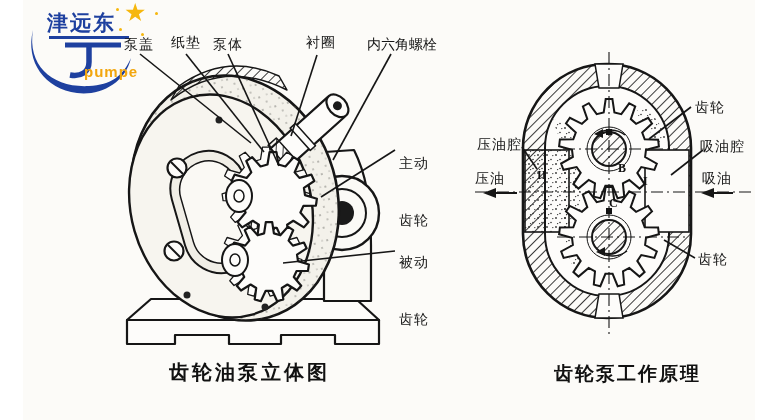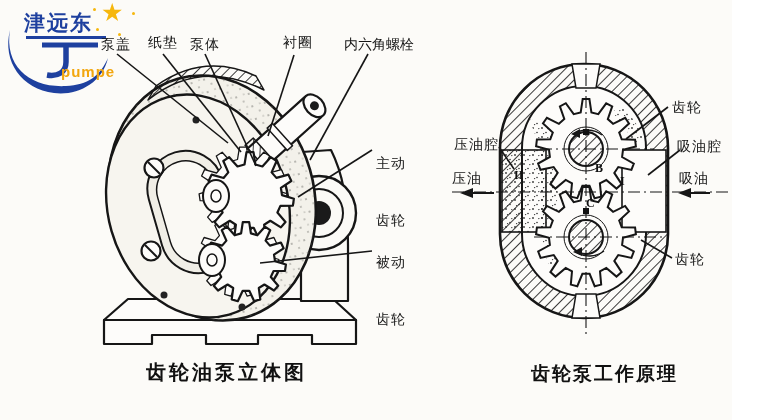--- a/index.html
+++ b/index.html
@@ -1,17 +1,17 @@
 <!DOCTYPE html>
 <html><head>
 <meta charset="utf-8">
 <style>
   html,body{margin:0;padding:0;}
   .stage{position:relative;width:732px;height:420px;background:#fcfbf8;overflow:hidden;
-         font-family:"Liberation Sans",sans-serif;}
+         font-family:"Liberation Sans",sans-serif;margin-left:23px;}
   svg{position:absolute;left:0;top:0;}
   .lbl{position:absolute;font-weight:normal;font-size:14px;color:#161616;letter-spacing:1px;white-space:pre;}
   .lbl2{text-align:center;line-height:19px;width:34px;}
   .ltr{position:absolute;font-family:"Liberation Serif",serif;font-weight:bold;font-size:12px;color:#111;}
   .caption{position:absolute;font-weight:bold;color:#111;white-space:pre;}
   .cap-left{left:146px;top:359px;font-size:20px;letter-spacing:3px;}
   .cap-right{left:531px;top:361px;font-size:19px;letter-spacing:2px;}
   
   .logo{position:absolute;left:0;top:0;width:150px;height:100px;}
   .logo-company{position:absolute;left:24px;top:9px;font-size:21px;font-weight:bold;color:#1e409f;letter-spacing:2px;}

